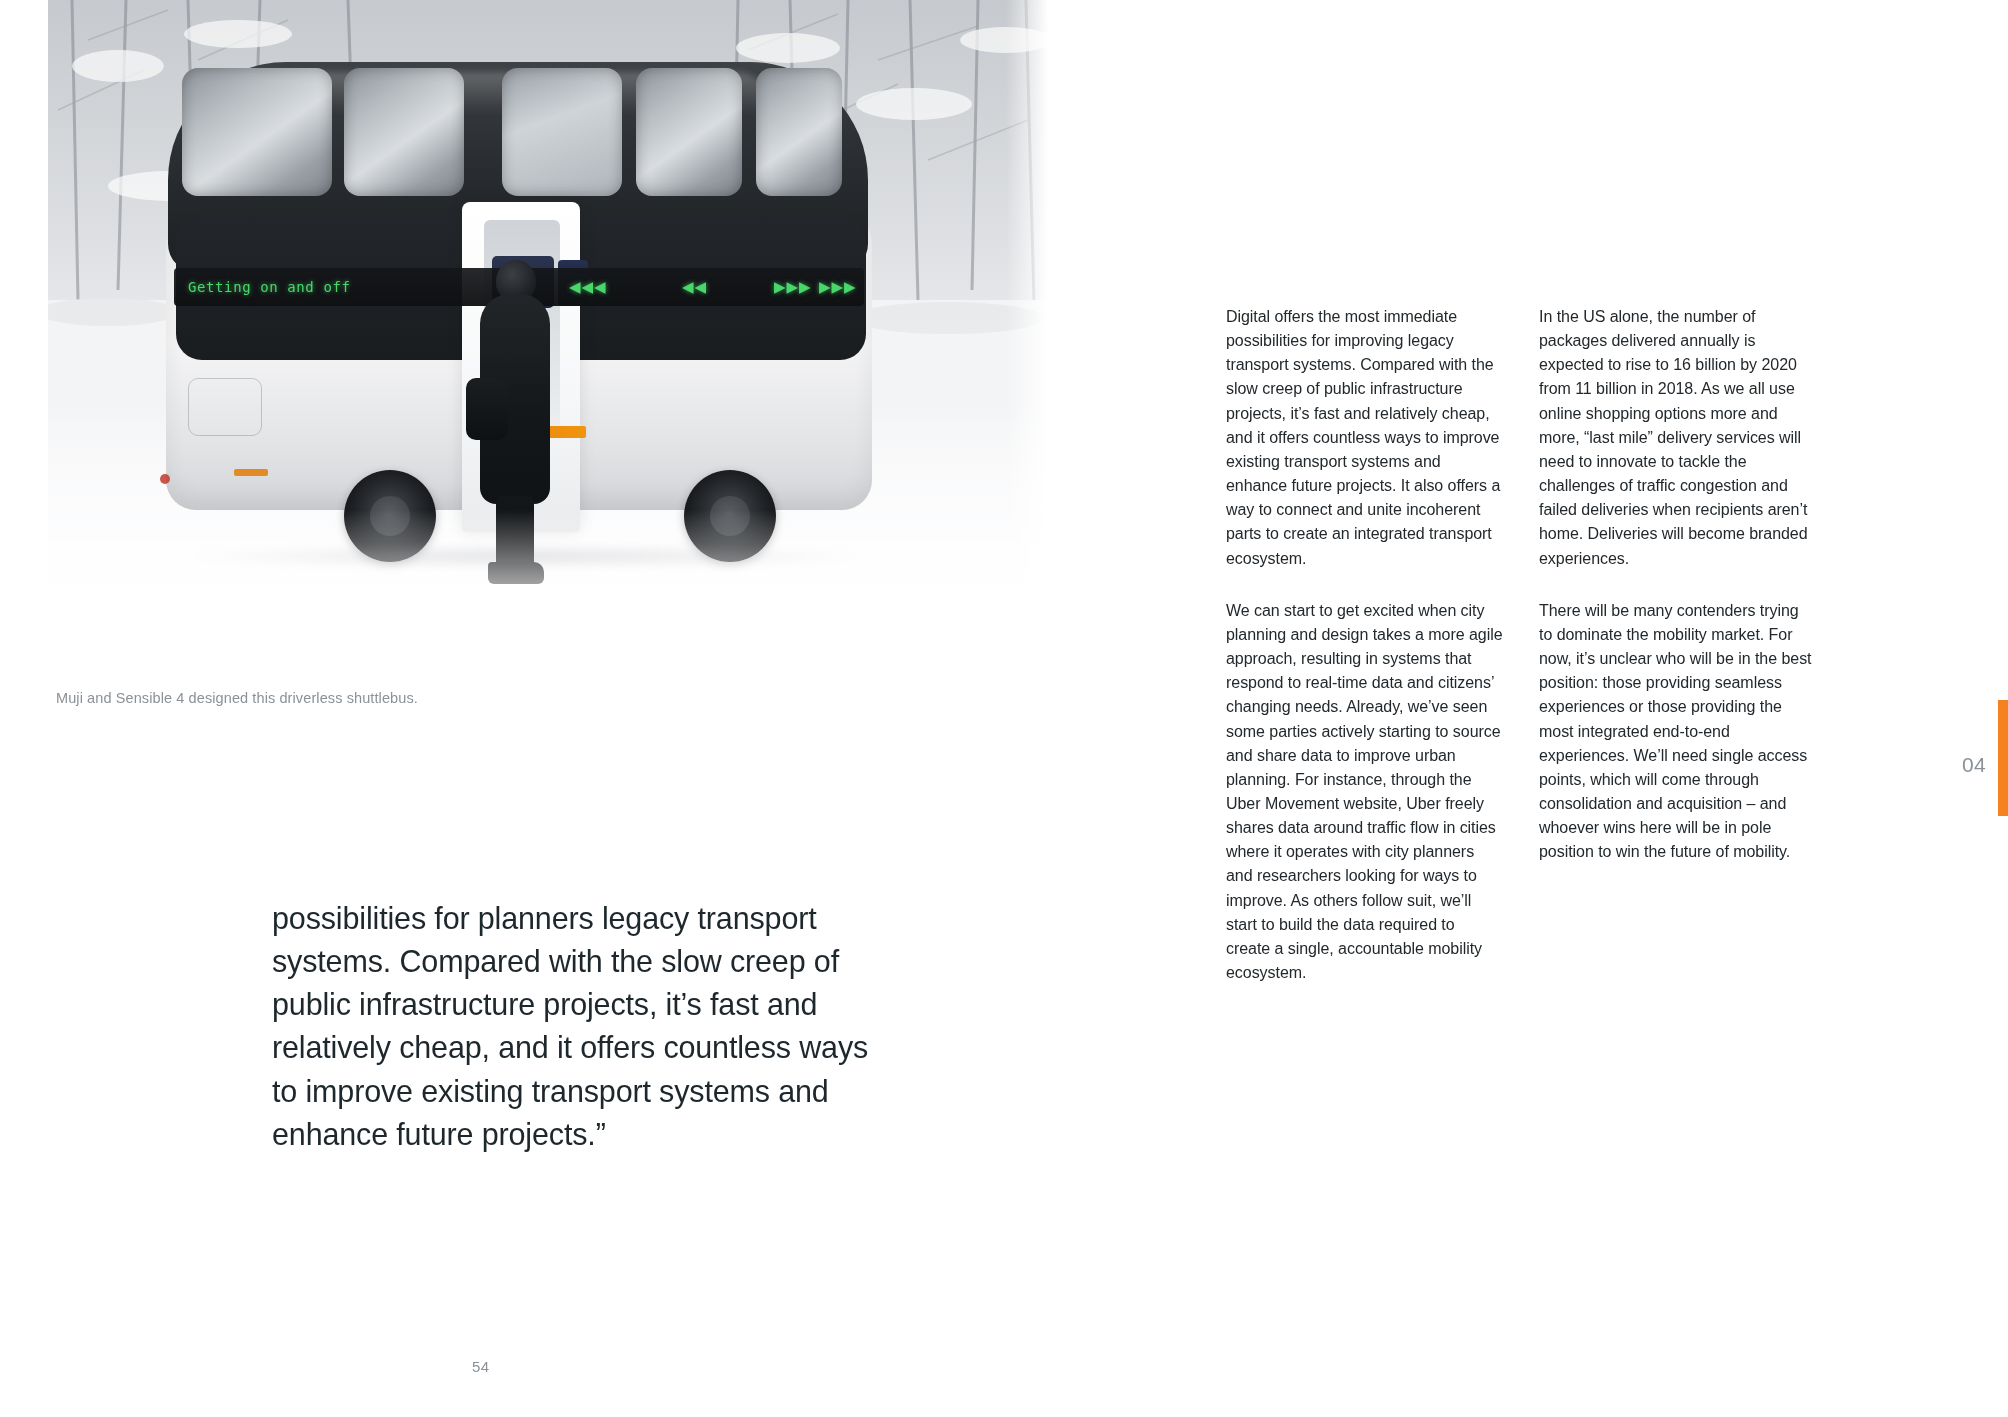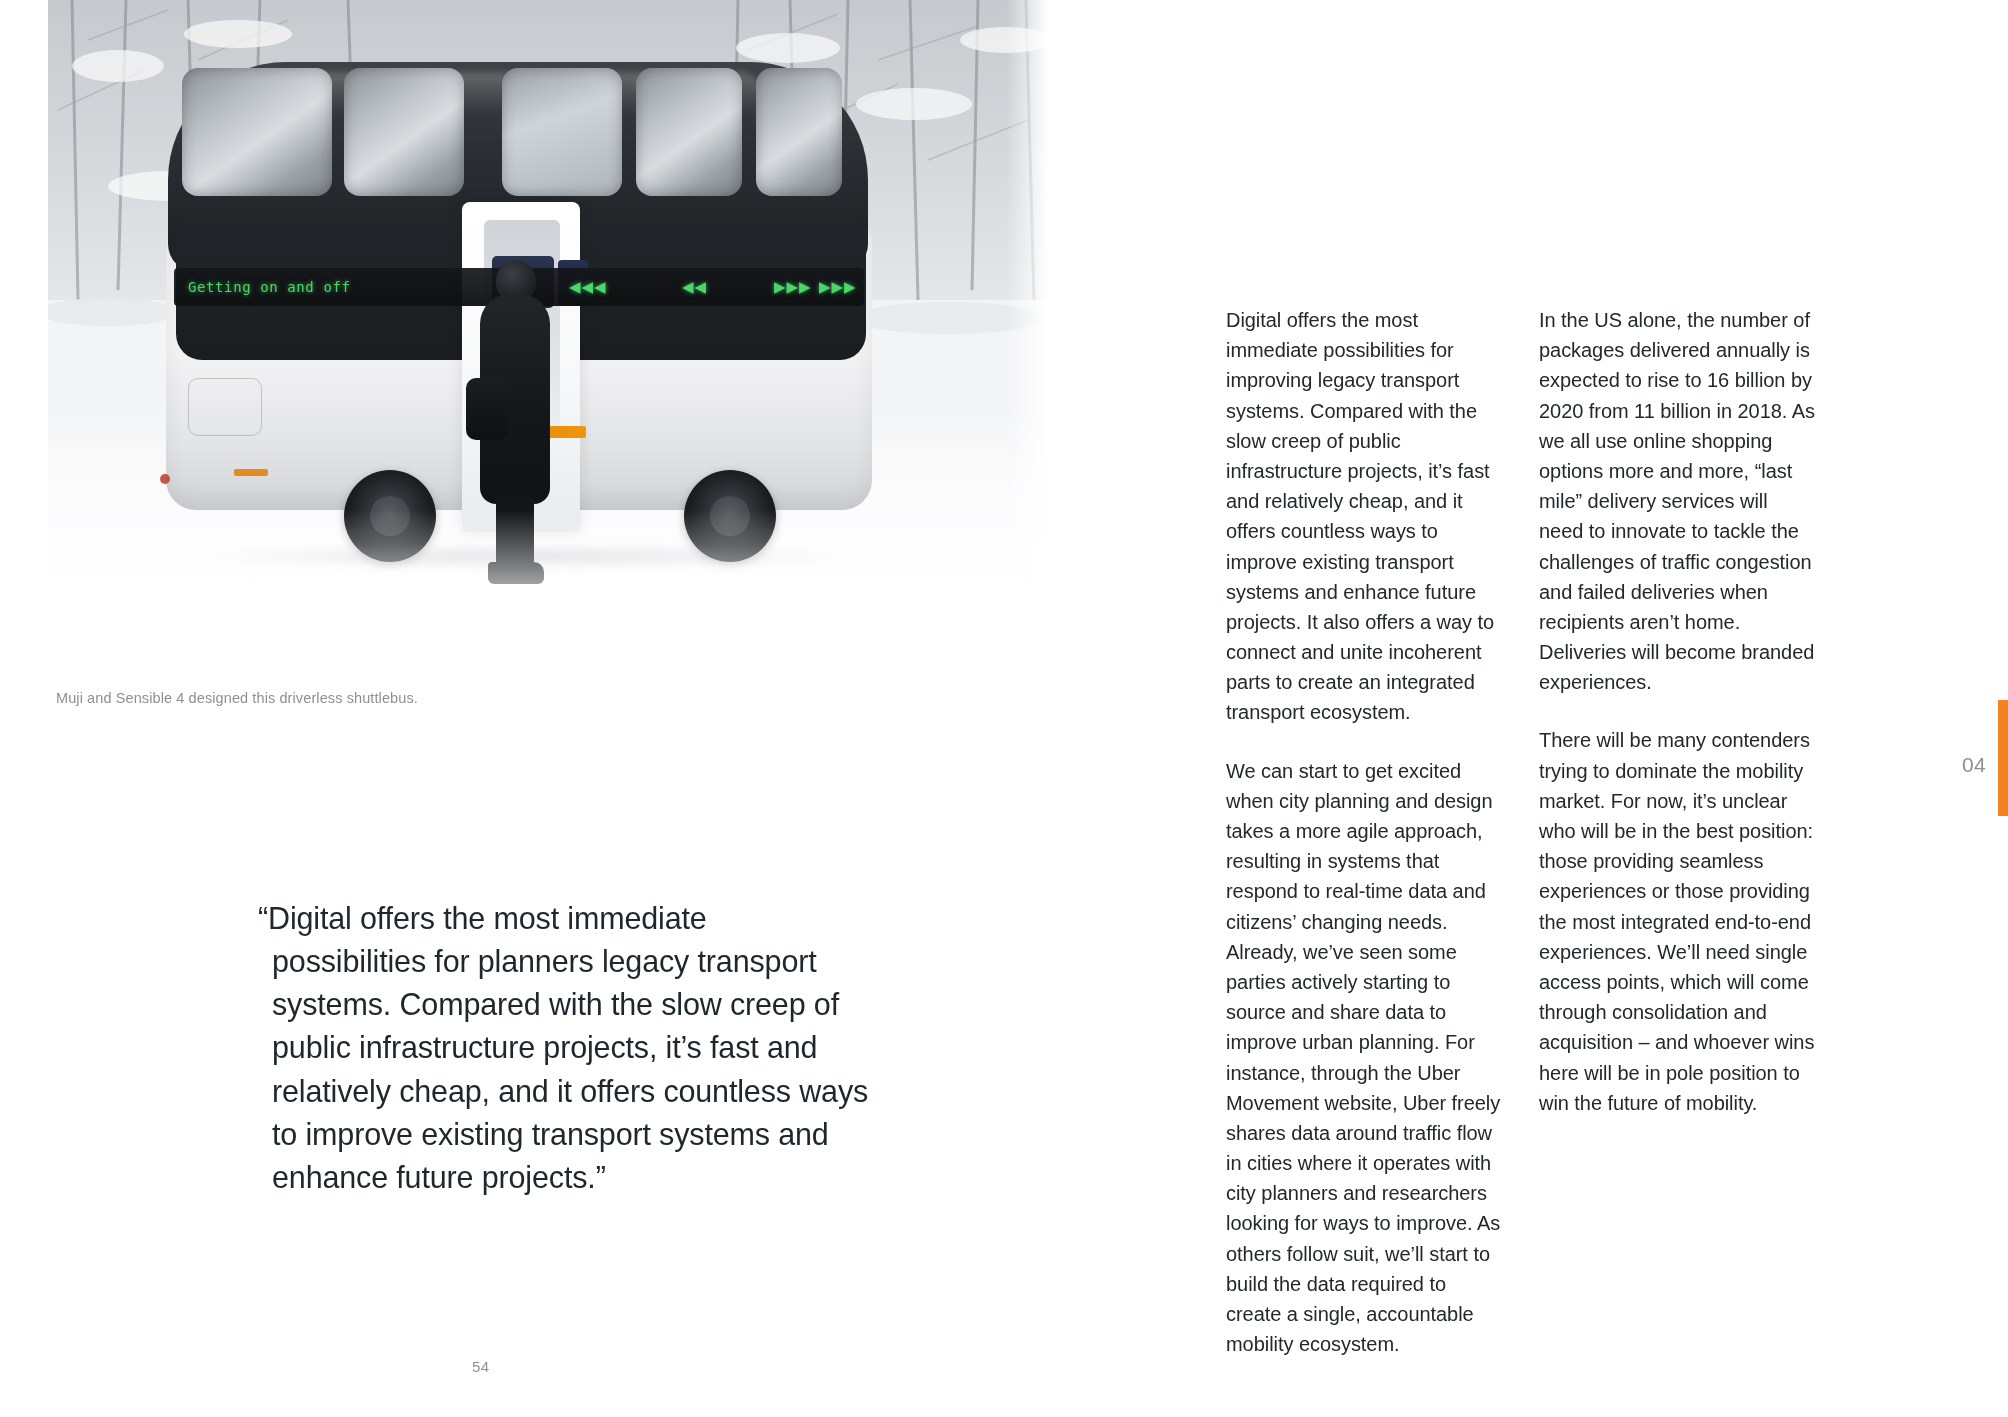--- a/index.html
+++ b/index.html
@@ -317,21 +317,21 @@
   .cols {
     position: absolute;
     left: 222px; top: 305px;
     width: 590px;
     display: flex;
     gap: 36px;
   }
   .col { width: 277px; }
   .col p {
     margin: 0 0 28px 0;
-    font-size: 20px;
+    font-size: 16px;
     line-height: 1.51;
     color: #22282c;
     letter-spacing: -.05px;
   }
   .col p:last-child { margin-bottom: 0; margin-top: 20px; }
 
   
   .section-number {
     position: absolute;
     left: 1962px; top: 753px;
@@ -459,21 +459,20 @@
         </div>
       </div>
 
       <div class="photo-bottom-fade"></div>
       <div class="photo-edge-fade"></div>
     </div>
 
     <div class="caption">Muji and Sensible 4 designed this driverless shuttlebus.</div>
 
     <blockquote class="pullquote">
-      <span class="pq-indent">“Digital offers the most immediate</span>
       <span>possibilities for planners legacy</span>
       <span>transport systems. Compared with</span>
       <span>the slow creep of public infrastructure</span>
       <span>projects, it’s fast and relatively cheap,</span>
       <span>and it offers countless ways to</span>
       <span>improve existing transport systems</span>
       <span>and enhance future projects.”</span>
     </blockquote>
 
     <div class="folio folio-left">54</div>

